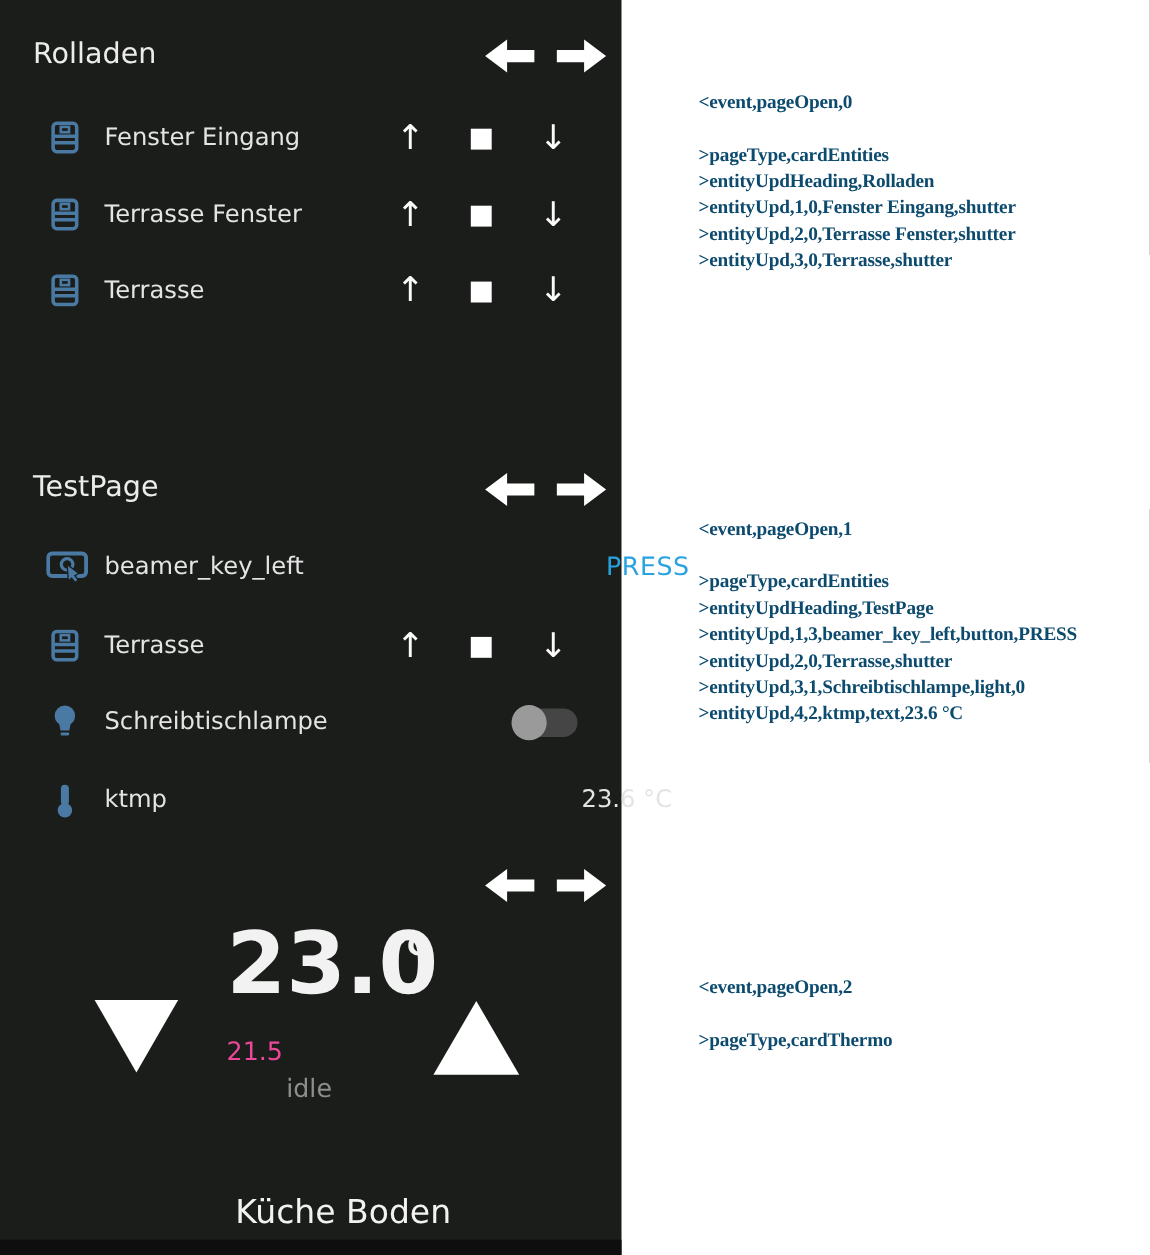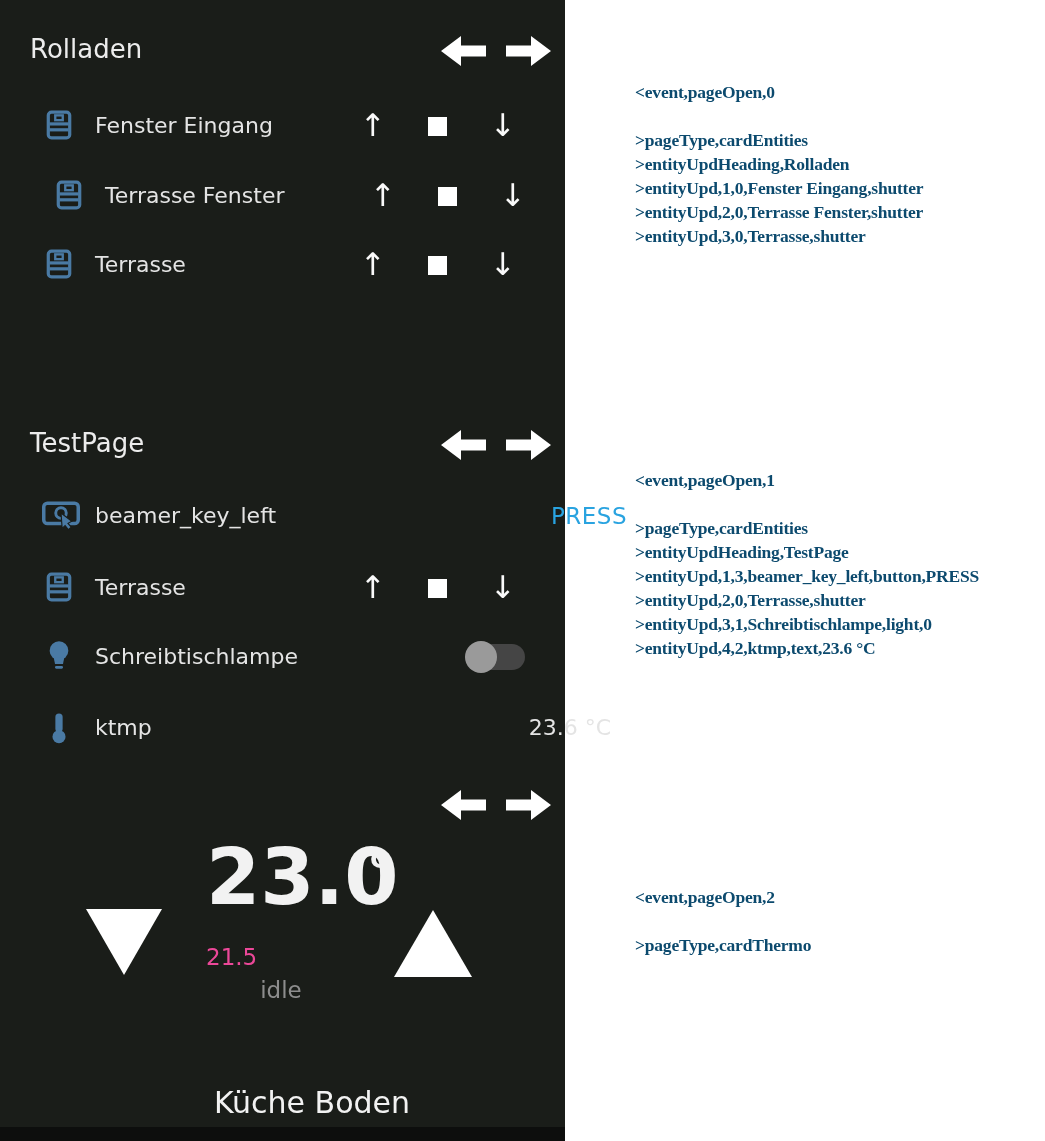--- a/index.html
+++ b/index.html
@@ -66,21 +66,21 @@
           <rect x="8.5" y="5" width="7" height="4.5" fill="none" stroke="#4a7aa4" stroke-width="2.2"></rect>
           <line x1="3" y1="13" x2="21" y2="13" stroke="#4a7aa4" stroke-width="3"></line>
           <line x1="3" y1="18.5" x2="21" y2="18.5" stroke="#4a7aa4" stroke-width="3"></line>
         </svg>
       <div class="row-label">Fenster Eingang</div>
       <div class="ctl ctl-up">↑</div>
       <div class="ctl-stop"></div>
       <div class="ctl ctl-down">↓</div>
     </div>
 
-    <div class="row" style="top:168px;margin-left:10px;">
+    <div class="row" style="top:168px;">
       <svg class="entity-icon" style="left:46px;" width="26" height="30" viewBox="0 0 24 28">
           <rect x="2" y="2" width="20" height="24" rx="3" fill="none" stroke="#4a7aa4" stroke-width="3"></rect>
           <rect x="8.5" y="5" width="7" height="4.5" fill="none" stroke="#4a7aa4" stroke-width="2.2"></rect>
           <line x1="3" y1="13" x2="21" y2="13" stroke="#4a7aa4" stroke-width="3"></line>
           <line x1="3" y1="18.5" x2="21" y2="18.5" stroke="#4a7aa4" stroke-width="3"></line>
         </svg>
       <div class="row-label">Terrasse Fenster</div>
       <div class="ctl ctl-up">↑</div>
       <div class="ctl-stop"></div>
       <div class="ctl ctl-down">↓</div>

